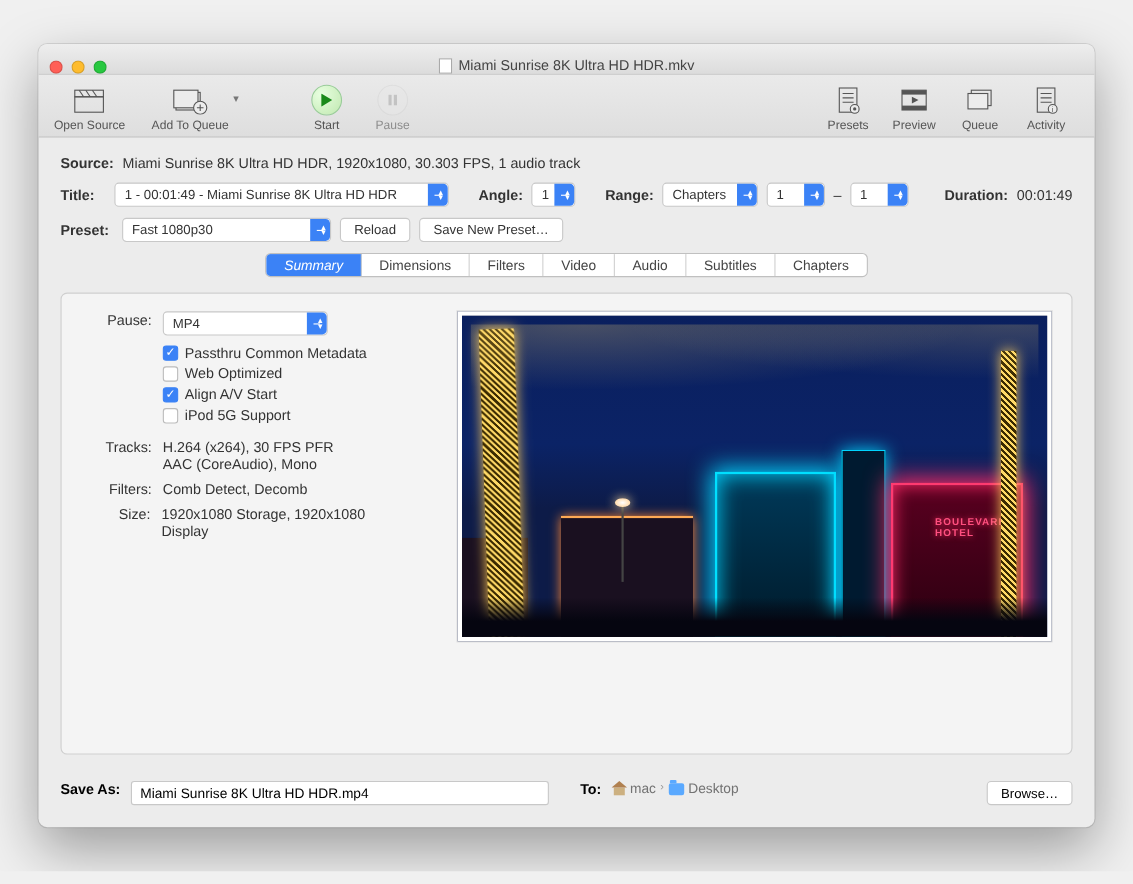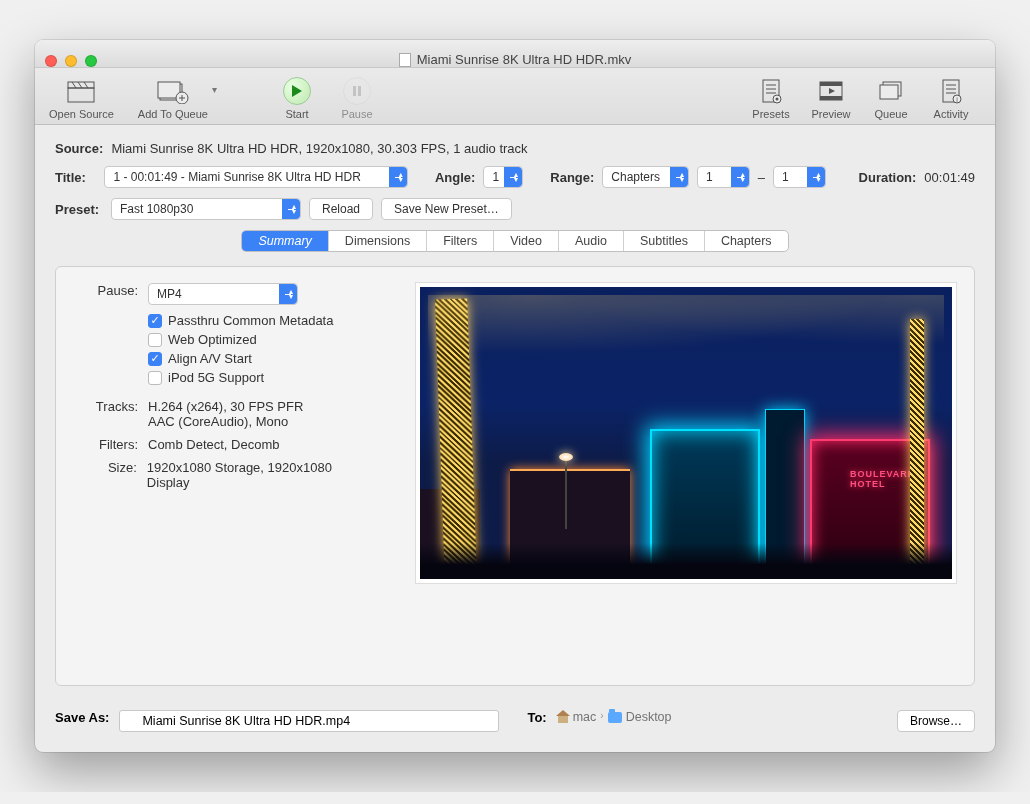--- a/index.html
+++ b/index.html
@@ -39,21 +39,21 @@
   .check { display:flex; align-items:center; gap:6px; margin-bottom:4px; font-size:13px;}
   .cb { width:14px; height:14px; border:1px solid #bbb; border-radius:3px; background:#fff; display:inline-flex; align-items:center; justify-content:center;}
   .cb.on { background:#3b82f6; border-color:#3b82f6; color:#fff; font-size:11px;}
   .preview { width:540px; height:300px; background:#0a1846; border:4px solid #fff; box-shadow:0 0 0 1px #ddd; margin-left:auto; position:relative; overflow:hidden;}
   .sky { position:absolute; inset:0; background:linear-gradient(#0a1f5e 0%, #0b2366 40%, #0d1b48 60%, #0d1b48 100%);}
   .building { position:absolute; bottom:0; }
   .neon-cyan{ box-shadow:0 0 20px 4px #00d4ff, inset 0 0 20px #00d4ff;}
   .neon-pink{ box-shadow:0 0 20px 4px #ff2a68, inset 0 0 15px #ff2a68;}
   .palm { position:absolute; bottom:0; width:18px; background:repeating-linear-gradient(45deg,#3a2a00 0 2px,#ffd966 2px 4px); filter:drop-shadow(0 0 6px #ffcc55);}
   .bottom { display:flex; align-items:flex-start; padding:14px 20px 20px 20px; font-size:13px;}
-  .input { height:22px; border:1px solid #c8c8c8; border-radius:3px; background:#fff; font-size:12.5px; padding:0 22px; width:380px;}
+  .input { height:22px; border:1px solid #c8c8c8; border-radius:3px; background:#fff; font-size:12.5px; padding:0 7px; width:380px;}
   .path-seg { display:inline-flex; align-items:center; gap:4px; font-size:12.5px; color:#737373;}
   .folder-ico{width:14px;height:11px;background:#5aa9ff;border-radius:2px;display:inline-block;position:relative;}
   .folder-ico::before{content:"";position:absolute;top:-3px;left:1px;width:6px;height:3px;background:#5aa9ff;border-radius:1px 1px 0 0;}
   .home-ico{width:12px;height:12px;display:inline-block; position:relative;}
   .home-ico::before{content:"";position:absolute;bottom:0;left:1px;width:10px;height:7px;background:#ccb080;}
   .home-ico::after{content:"";position:absolute;top:-1px;left:-1px;border-left:7px solid transparent;border-right:7px solid transparent;border-bottom:6px solid #b08050;}
   .chev { color:#999; font-size:10px; margin:0 4px;}
   svg { display:block;}
 </style>
 </head>

